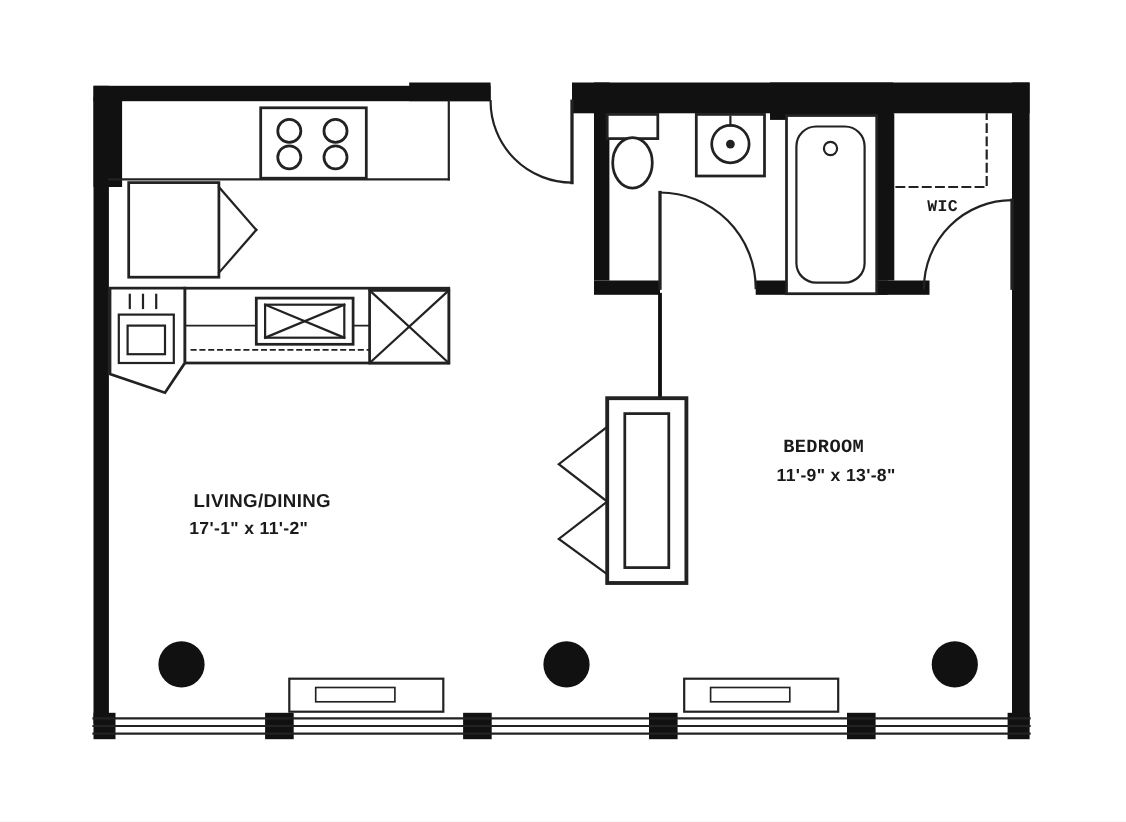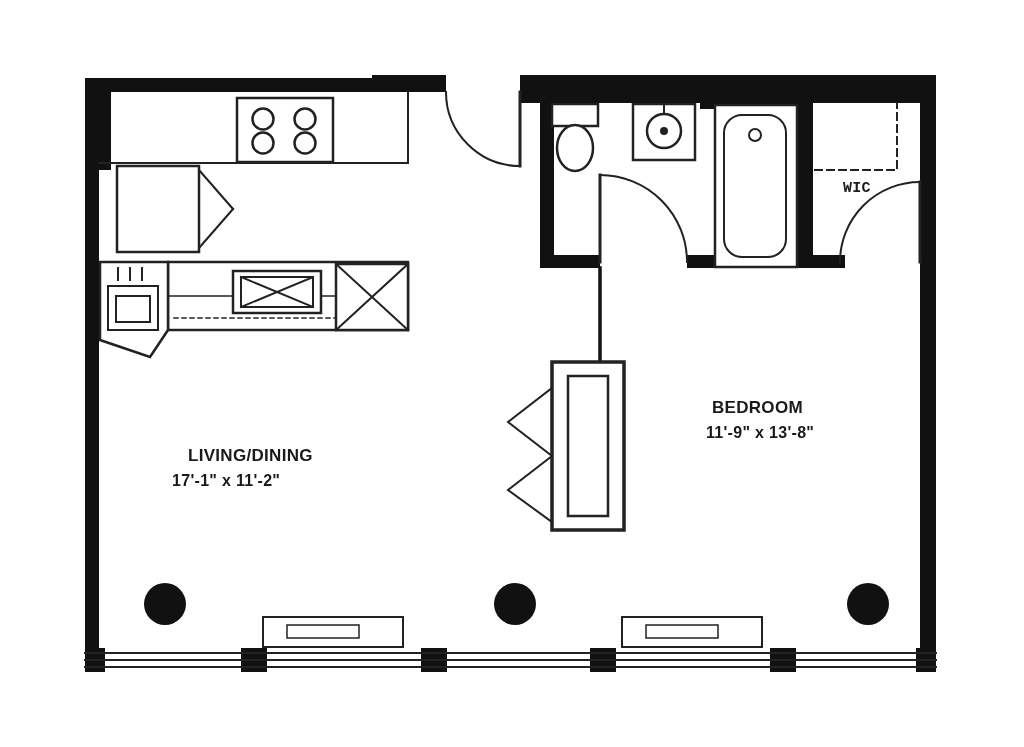--- a/index.html
+++ b/index.html
@@ -179,21 +179,21 @@
     </g>
 
     <g stroke="#222222">
       <rect x="263" y="617" width="140" height="30" stroke-width="2" fill="#ffffff"></rect>
       <rect x="287" y="625" width="72" height="13" stroke-width="1.5"></rect>
       <rect x="622" y="617" width="140" height="30" stroke-width="2" fill="#ffffff"></rect>
       <rect x="646" y="625" width="72" height="13" stroke-width="1.5"></rect>
     </g>
   </svg>
 
-  <div class="room-label room-name" style="left:188px; top:446px;">LIVING/DINING</div>
+  <div class="room-label room-name" style="left:176px; top:446px;">LIVING/DINING</div>
   <div class="room-label room-dims" style="left:172px; top:472px;">17'-1" x 11'-2"</div>
 
-  <div class="room-label room-name" style="left:712px; top:398px;">BEDROOM</div>
+  <div class="room-label room-name" style="left:712px; top:398px;font-family:Liberation Mono, monospace;">BEDROOM</div>
   <div class="room-label room-dims" style="left:706px; top:424px;">11'-9" x 13'-8"</div>
 
   <div class="room-label wic-name" style="left:843px; top:180px;">WIC</div>
 
 </div>
 
 </body></html>

